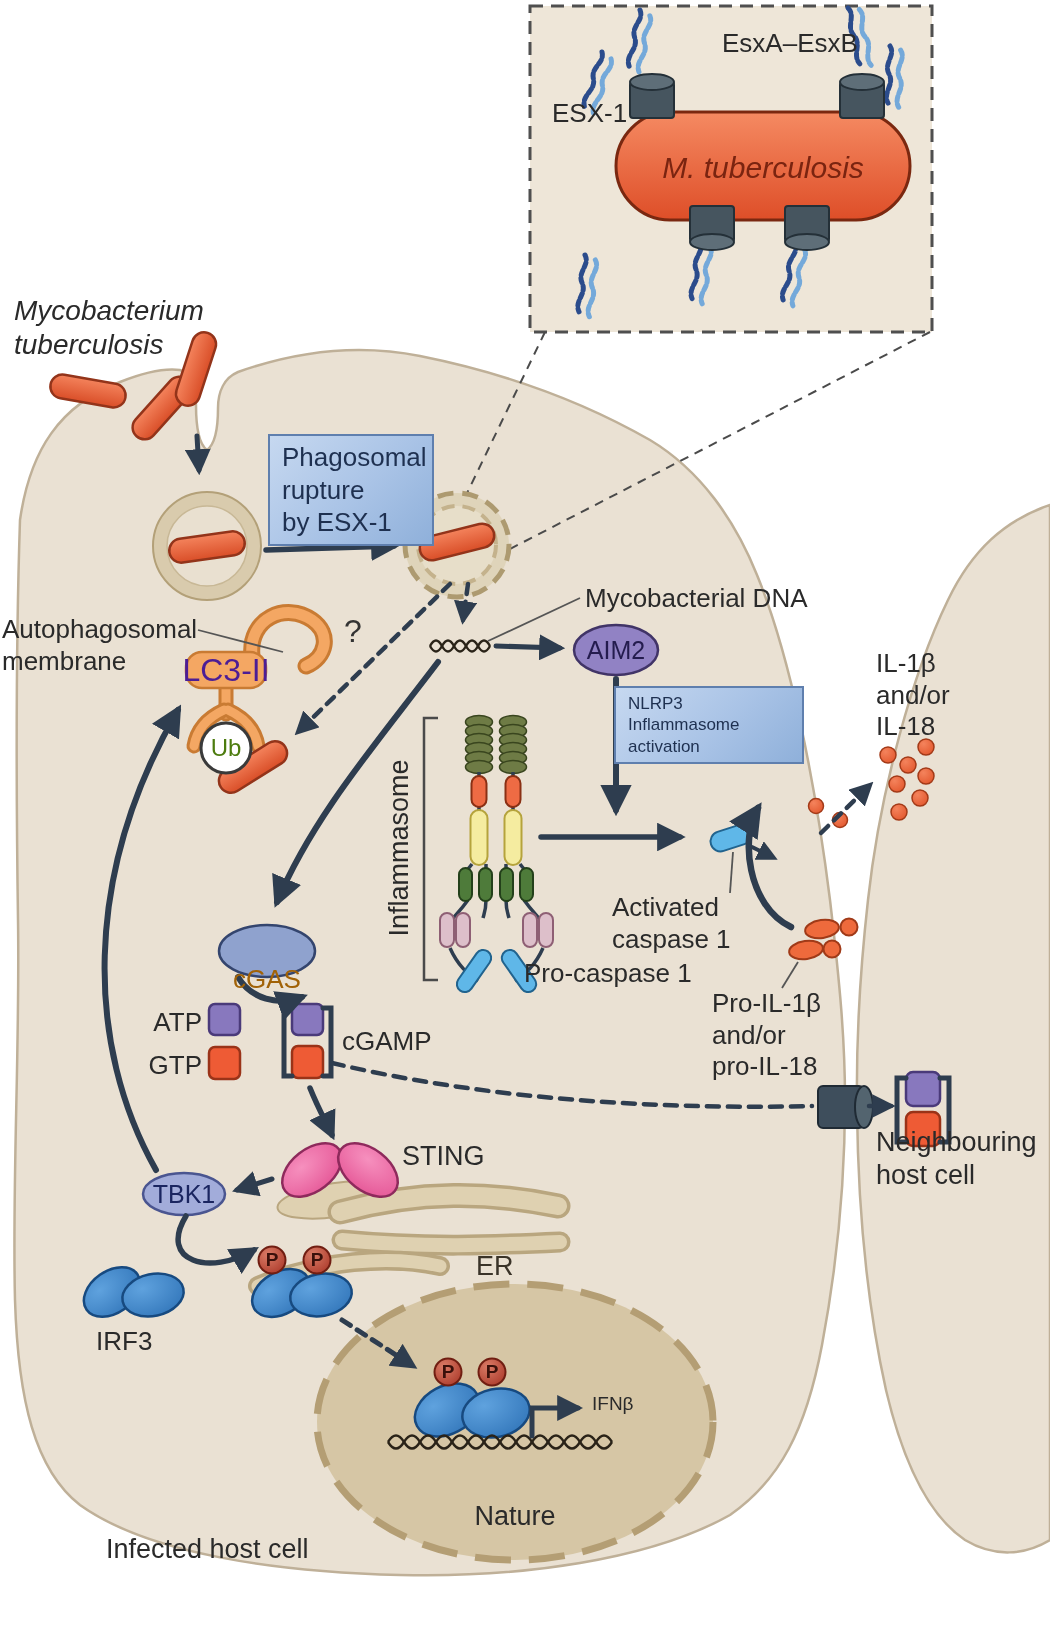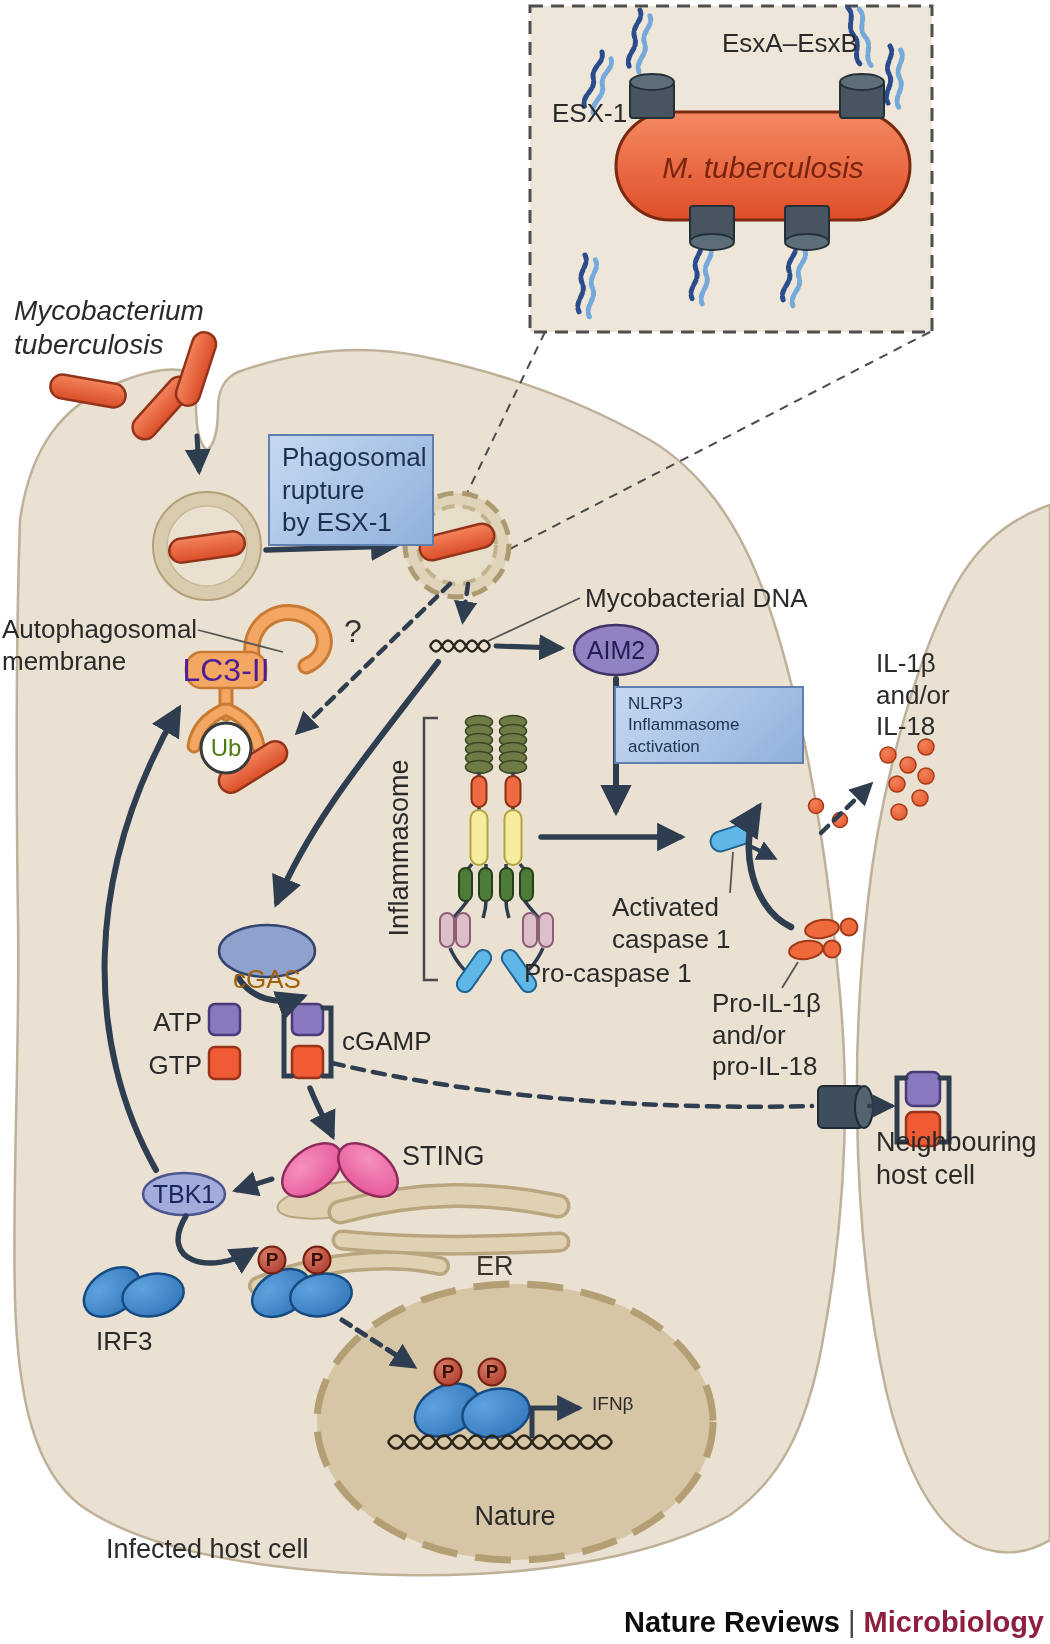--- a/index.html
+++ b/index.html
@@ -371,17 +371,14 @@
 <span class="ptext" style="left:492px;top:1372px;">P</span>
 
 <div class="lbl" style="left:592px;top:1392px;font-size:19px;">IFNβ</div>
 <div class="lbl center" style="left:440px;top:1500px;width:150px;font-size:27px;">Nature</div>
 <div class="lbl" style="left:106px;top:1533px;font-size:27px;">Infected host cell</div>
 <div class="lbl" style="left:876px;top:1126px;font-size:27px;">
   <div>Neighbouring</div>
       <div>host cell</div>
 </div>
 
-<div class="footer">
-  <span class="j">Nature Reviews</span><span class="d">|</span><span class="f">Microbiology</span>
-</div>
 
 </div>
 
 </body></html>

